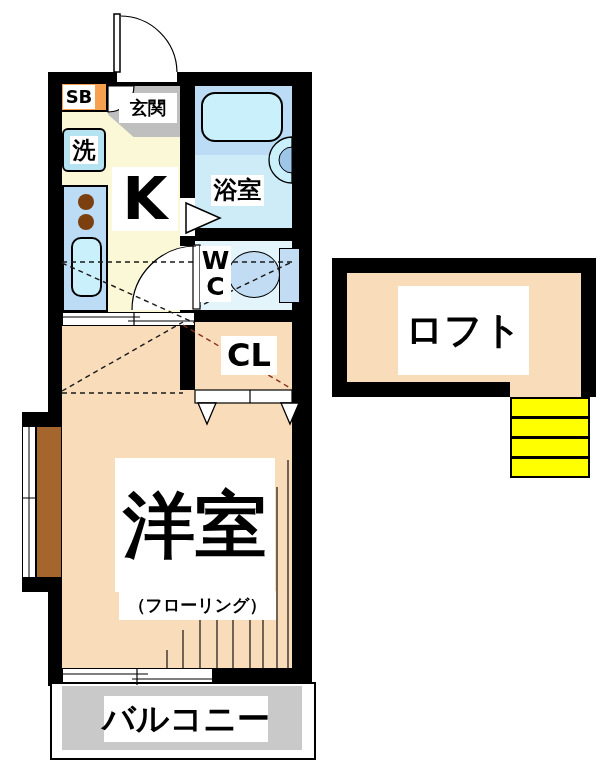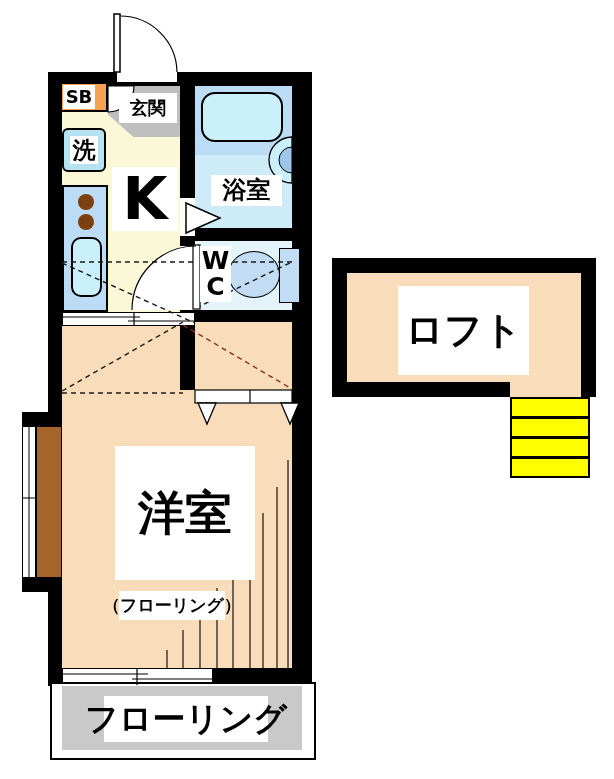--- a/index.html
+++ b/index.html
@@ -129,29 +129,31 @@
   </svg>
 
   <div class="lbl" style="left:63px;top:85px;width:32px;height:24px;font-size:18px;">
     <span>SB</span></div>
   <div class="lbl" style="left:70px;top:136px;width:28px;height:28px;font-size:23px;">
     <span>洗</span></div>
   <div class="lbl" style="left:119px;top:93px;width:58px;height:30px;font-size:18px;">
     <span>玄関</span></div>
   <div class="lbl" style="left:112px;top:167px;width:66px;height:64px;font-size:58px;">
     <span>K</span></div>
-  <div class="lbl" style="left:211px;top:175px;width:71px;height:31px;font-size:24px;">
+  <div class="lbl" style="left:211px;top:175px;width:53px;height:31px;font-size:24px;">
     <span>浴室</span></div>
   <div class="lbl" style="left:200px;top:246px;width:31px;height:56px;font-size:25px;line-height:1.04;">
     <span>W</span>
     <span>C</span></div>
-  <div class="lbl" style="left:115px;top:446px;width:140px;height:134px;font-size:47px;line-height:1.15;">
+  <div class="lbl" style="left:221px;top:336px;width:56px;height:39px;font-size:32px;">
+    <span>CL</span></div>
+  <div class="lbl" style="left:115px;top:458px;width:160px;height:134px;font-size:72px;line-height:1.15;">
     <span>洋室</span>
     </div>
-  <div class="lbl" style="left:119px;top:591px;width:106px;height:29px;font-size:17px;">
+  <div class="lbl" style="left:119px;top:591px;width:157px;height:29px;font-size:17px;">
     <span>（フローリング）</span></div>
   <div class="lbl" style="left:398px;top:286px;width:131px;height:89px;font-size:38px;line-height:1.12;">
     <span>ロフト</span>
     </div>
   <div class="lbl" style="left:104px;top:696px;width:164px;height:46px;font-size:33px;">
-    <span>フローリング</span></div>
+    <span>バルコニー</span></div>
 
 </div>
 
 </body></html>

